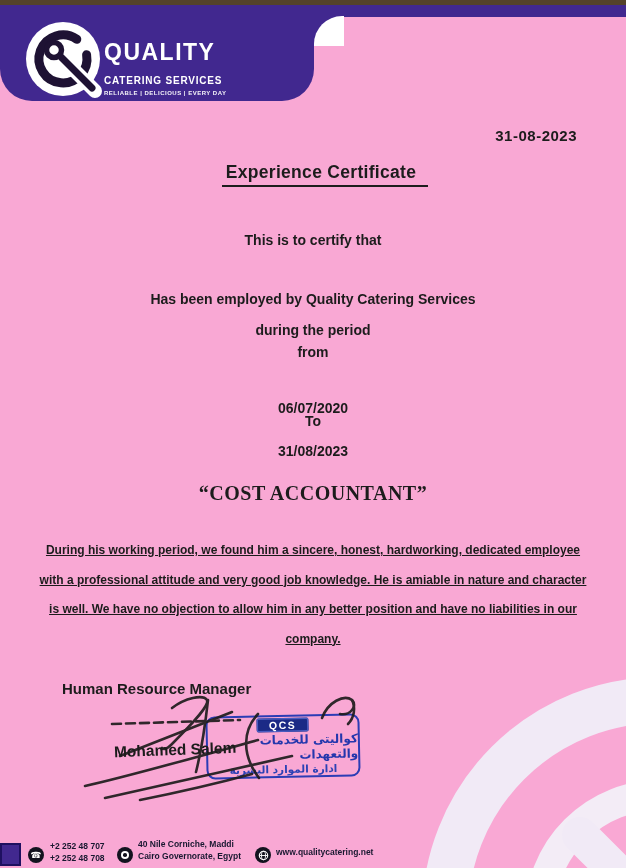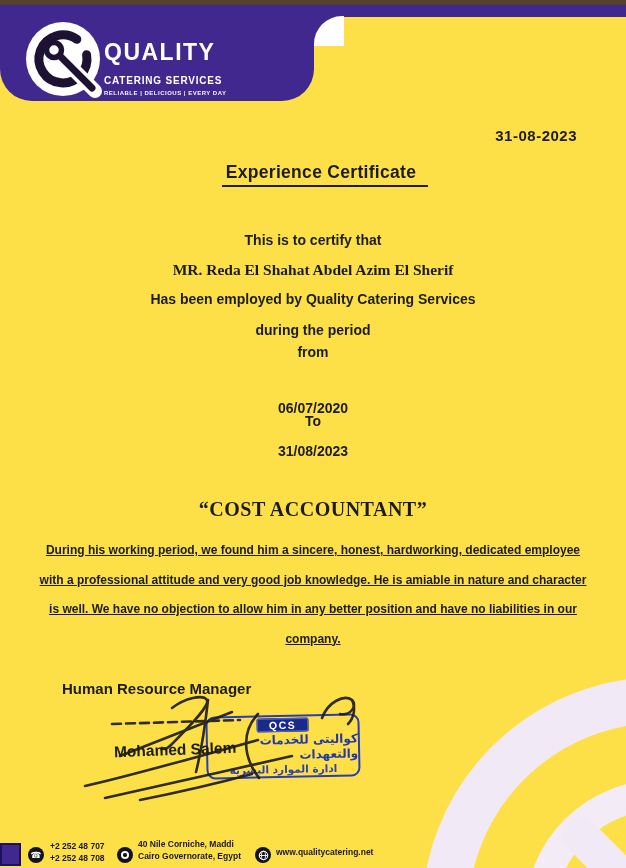--- a/index.html
+++ b/index.html
@@ -1,16 +1,16 @@
 <!DOCTYPE html>
 <html><head>
 <meta charset="utf-8">
 <style>
   html,body{margin:0;padding:0;background:#c9c9c9;}
-  .page{position:relative;width:626px;height:868px;background:#fde047;overflow:hidden;
+  .page{position:relative;width:626px;height:868px;background:#f9a8d4;overflow:hidden;
         font-family:"Liberation Sans",sans-serif;color:#1c1c1c;margin:0 auto;}
   
   .brown-strip{position:absolute;left:0;top:0;width:626px;height:6px;background:#54422a;}
   .purple-strip{position:absolute;left:0;top:5px;width:626px;height:12px;background:#41288f;}
   .corner-patch{position:absolute;left:314px;top:16px;width:30px;height:30px;background:#41288f;}
   .corner-cut{position:absolute;left:314px;top:16px;width:30px;height:30px;background:#ffffff;border-top-left-radius:28px;}
   .banner{position:absolute;left:0;top:5px;width:314px;height:96px;background:#41288f;
           border-radius:0 0 32px 32px;}
   .logo{position:absolute;left:20px;top:6px;}
   .brand-text{position:absolute;left:104px;top:36px;color:#ffffff;}
@@ -81,28 +81,27 @@
     <line x1="200" y1="205" x2="330" y2="335" stroke="#f1eaf6" stroke-width="36" stroke-linecap="round"></line>
   </svg>
 
   <div class="doc-date">31-08-2023</div>
 
   <div class="title-wrap">
     <span class="title">Experience Certificate</span>
   </div>
 
   <div class="cline" style="top:232px">This is to certify that</div>
-  <div class="cline serif" style="top:261px">MR. Reda El Shahat Abdel Azim El Sherif</div>
   <div class="cline" style="top:291px">Has been employed by Quality Catering Services</div>
   <div class="cline" style="top:322px">during the period</div>
   <div class="cline" style="top:344px">from</div>
   <div class="cline" style="top:400px">06/07/2020</div>
   <div class="cline" style="top:413px">To</div>
   <div class="cline" style="top:443px">31/08/2023</div>
-  <div class="cline role" style="top:498px">“COST ACCOUNTANT”</div>
+  <div class="cline role" style="top:482px">“COST ACCOUNTANT”</div>
 
   <div class="body-par">During his working period, we found him a sincere, honest, hardworking, dedicated employee with a professional attitude and very good job knowledge. He is amiable in nature and character is well. We have no objection to allow him in any better position and have no liabilities in our company.</div>
 
   <div class="hr-title">Human Resource Manager</div>
 
   <div class="stamp">
     <div class="stamp-abbr">QCS</div>
     <div class="stamp-ar1">كواليتى للخدمات والتعهدات</div>
     <div class="stamp-ar2">ادارة الموارد البشرية</div>
   </div>

